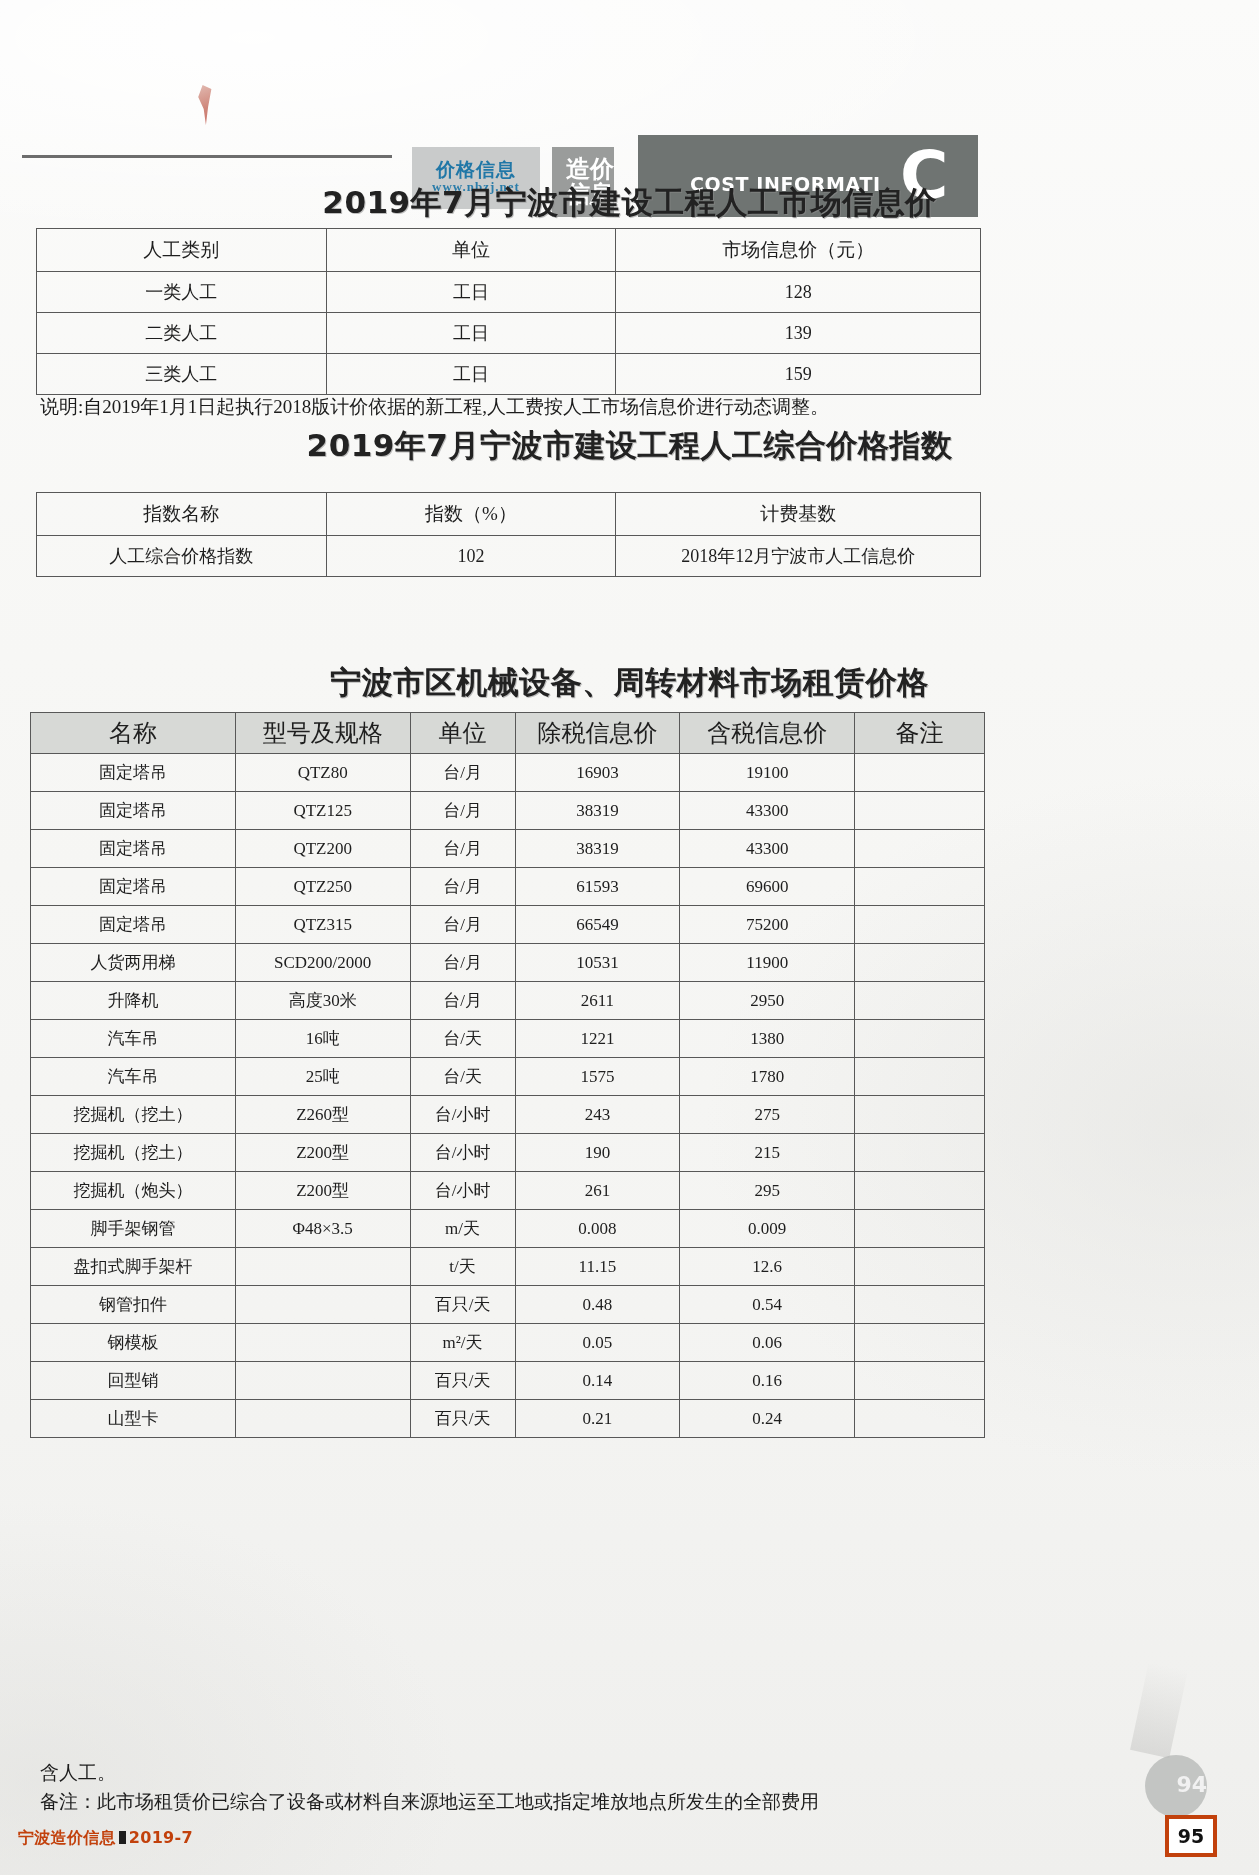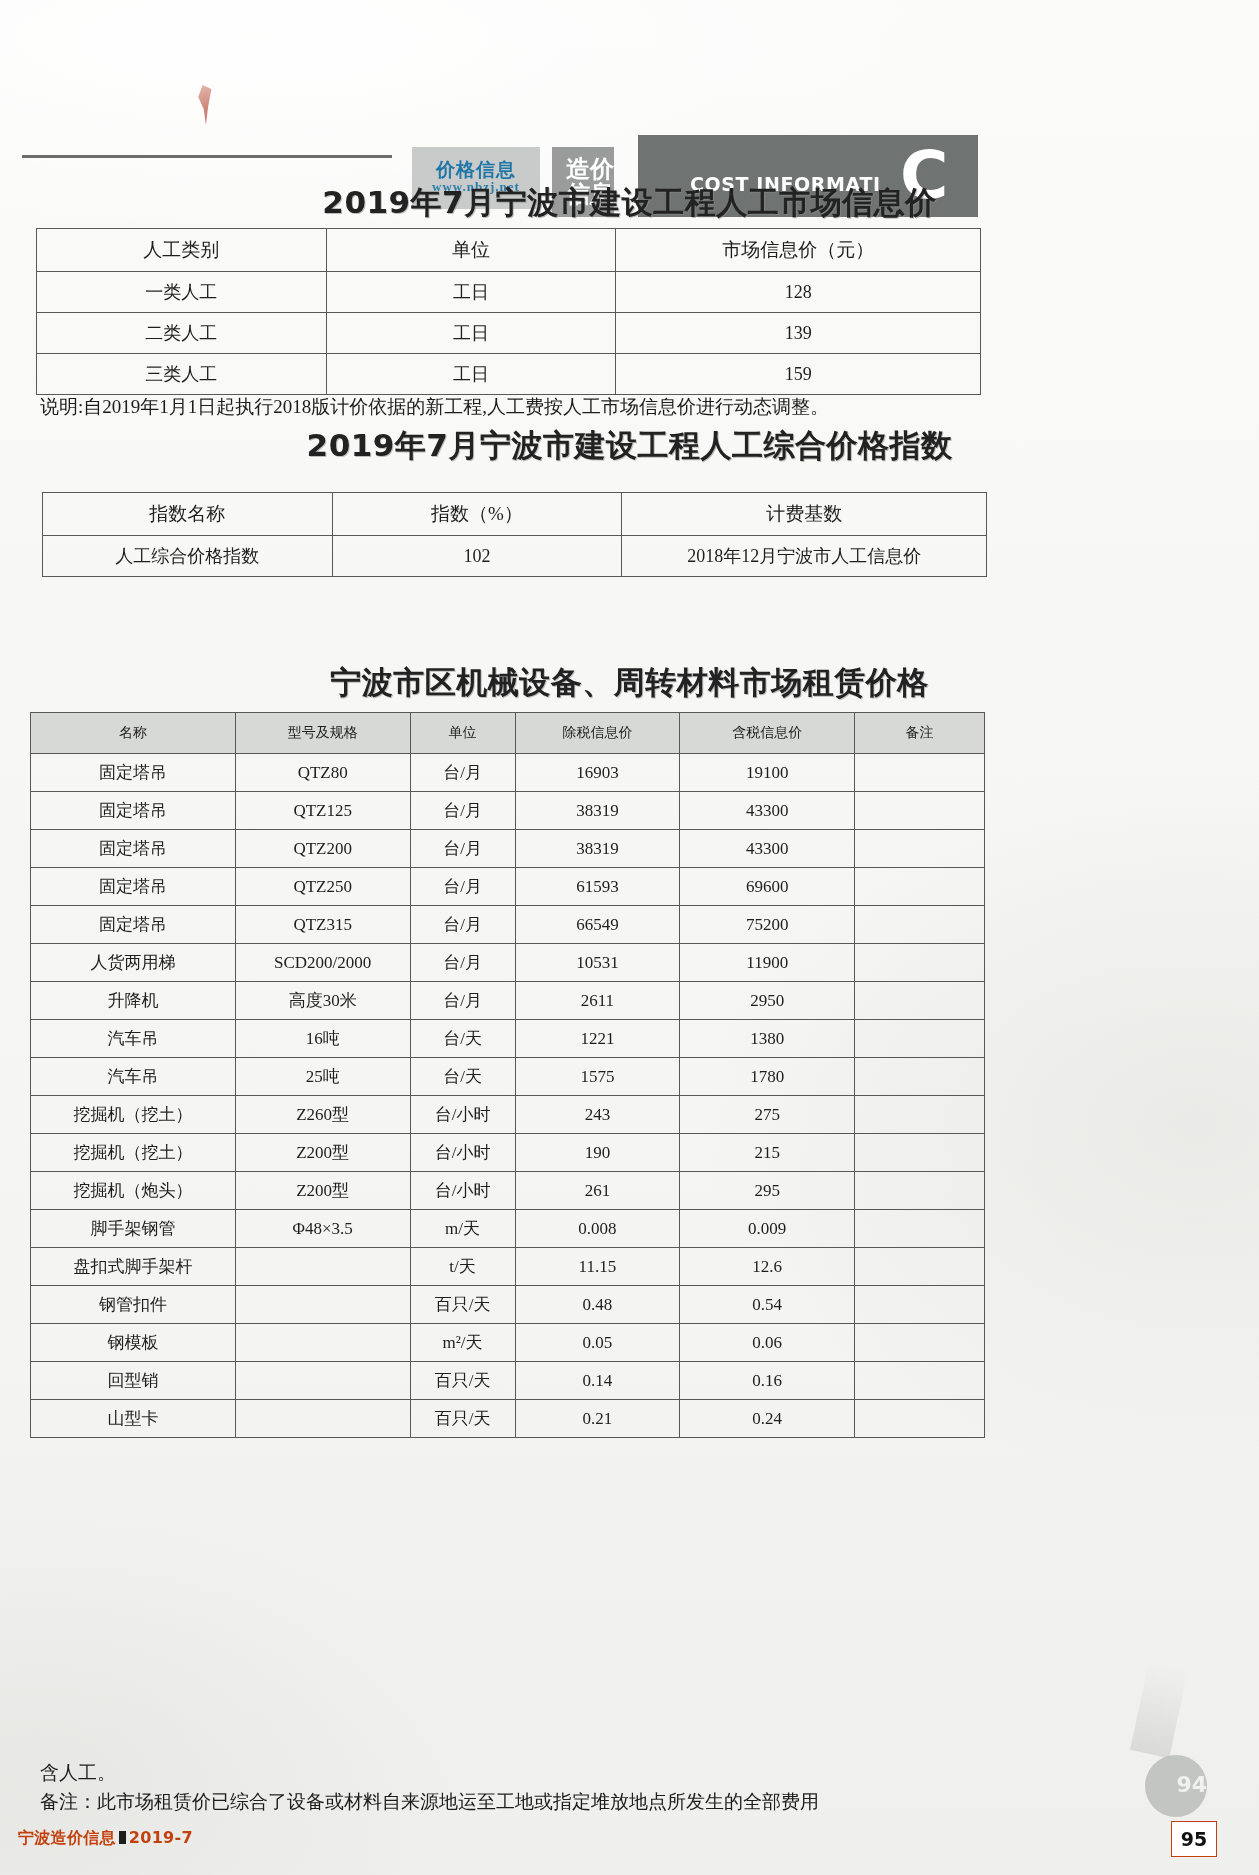--- a/index.html
+++ b/index.html
@@ -99,28 +99,28 @@
   }
   table.doc th{font-size:19px;}
   table.doc td{font-size:18px;}
 
   
   #table-labor{left:36px;top:228px;width:945px;}
   #table-labor th{height:42px;}
   #table-labor td{height:40px;}
 
   
-  #table-index{left:36px;top:492px;width:945px;margin-left:6px;}
+  #table-index{left:36px;top:492px;width:945px;}
   #table-index th{height:42px;}
   #table-index td{height:40px;}
 
   
   #table-rental{left:30px;top:712px;width:955px;}
   #table-rental thead th{
-    height:40px;background:#d7d9d6;font-size:14px;
+    height:40px;background:#d7d9d6;font-size:24px;
   }
   #table-rental tbody td{height:37px;font-size:17px;}
   #table-rental tbody td.name{font-size:17px;}
   #table-rental tbody td.spec{font-size:17px;font-family:"Liberation Serif","DejaVu Serif",serif;}
 
   .note{
     position:absolute;left:40px;
     font-size:19px;line-height:29px;color:#1c1c1c;
     font-family:"Liberation Serif","DejaVu Serif",serif;
     width:960px;
@@ -137,21 +137,21 @@
     position:absolute;right:52px;bottom:58px;width:62px;height:62px;border-radius:50%;
     background:#b9bbb9;opacity:.8;
   }
   .pagecircle .pn{
     position:absolute;left:0;right:0;top:17px;text-align:right;
     font-family:"DejaVu Sans","Liberation Sans",sans-serif;
     font-size:22px;font-weight:bold;color:#f2f2f2;
   }
   .pagenum-box{
     position:absolute;right:42px;bottom:18px;width:44px;height:34px;
-    background:#ffffff;border:1px solid #c2410c;
+    background:#ffffff;border:4px solid #c2410c;
     display:flex;align-items:center;justify-content:center;
     font-family:"DejaVu Sans","Liberation Sans",sans-serif;
     font-size:19px;font-weight:bold;color:#111;
   }
   .corner-scuff{
     position:absolute;right:80px;bottom:120px;width:40px;height:90px;
     background:linear-gradient(180deg,rgba(200,200,198,0),rgba(190,190,188,.45));
     transform:rotate(12deg);
     pointer-events:none;
   }

